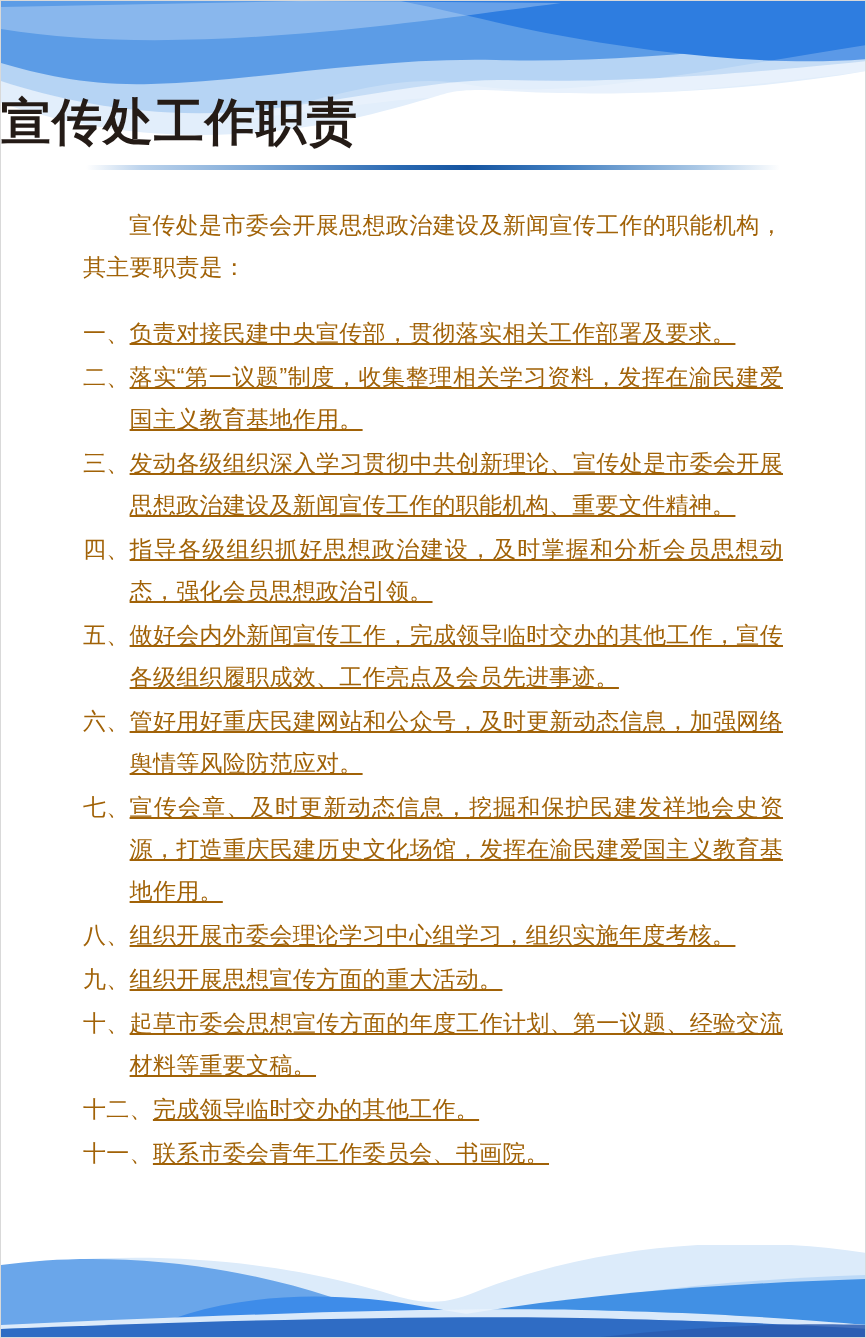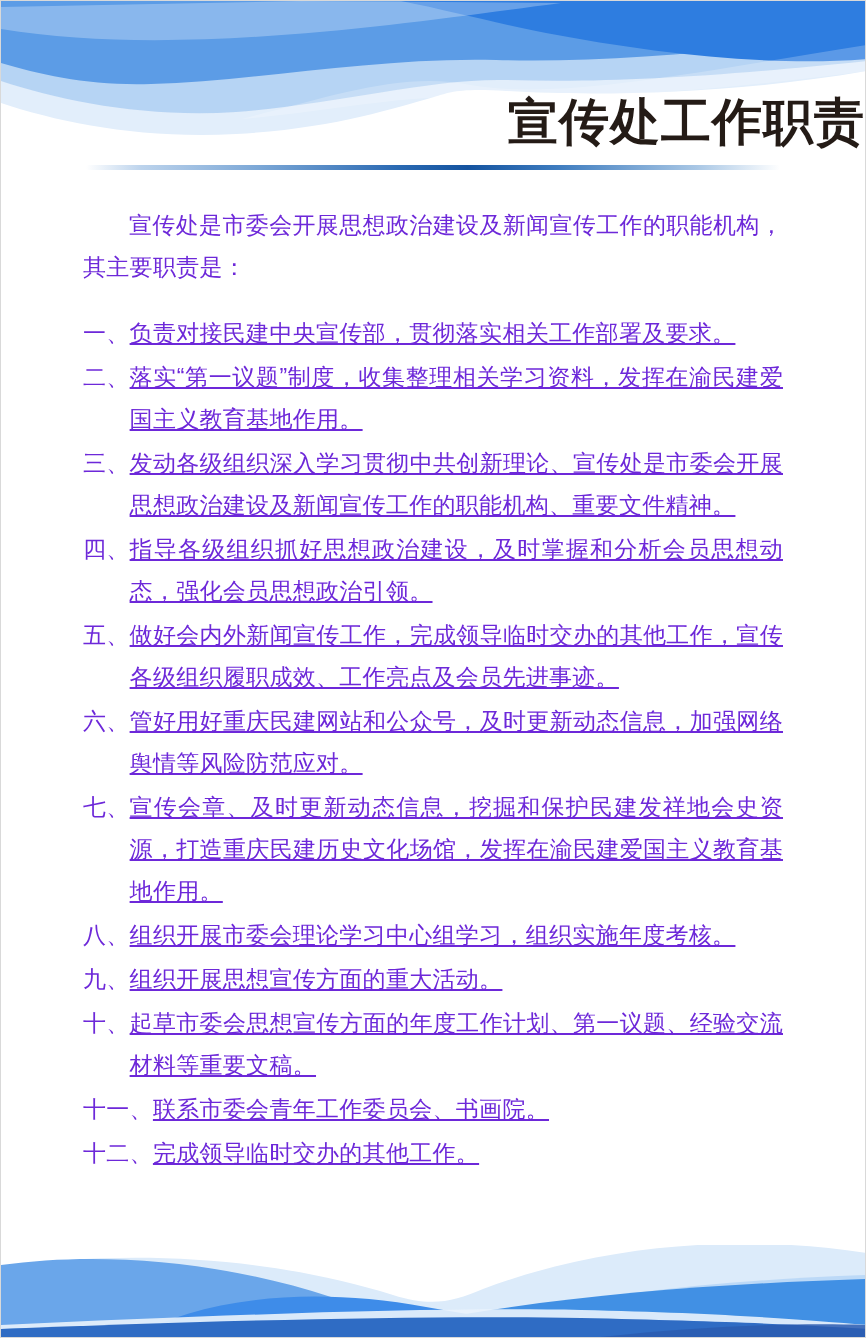--- a/index.html
+++ b/index.html
@@ -4,32 +4,32 @@
 <style>
   html,body{margin:0;padding:0;background:#ffffff;}
   body{width:866px;height:1338px;font-family:"Liberation Sans","DejaVu Sans",sans-serif;}
   .page{
     position:relative;width:864px;height:1336px;background:#ffffff;
     border:1px solid #d9d9d9;overflow:hidden;box-sizing:content-box;
   }
   .waves-top{position:absolute;top:0;left:0;width:866px;height:145px;pointer-events:none;}
   .waves-bottom{position:absolute;bottom:0;left:0;width:866px;height:92px;pointer-events:none;}
   .doc-title{
-    position:relative;margin:92px 0 0 0;text-align:right;
+    position:relative;margin:92px 0 0 0;text-align:left;
     font-size:50px;line-height:58px;font-weight:900;color:#241b16;
     letter-spacing:1px;
   }
   .divider{
     width:694px;height:5px;margin:14px auto 0;border-radius:3px;
     background:linear-gradient(to right,
       rgba(173,202,235,0) 0%, #bcd3ec 8%, #7ba7d6 25%, #2a69b2 45%,
       #14539f 55%, #3e7cbf 68%, #a9c7e5 88%, rgba(173,202,235,0) 100%);
   }
   .content{
-    position:relative;width:700px;margin:16px auto;color:#6d28d9;
+    position:relative;width:700px;margin:16px auto;color:#a16207;
     font-size:23px;line-height:42px;letter-spacing:0.3px;
   }
   .intro{
     margin:34px 0 0 0;text-indent:2em;text-align:justify;
   }
   .duties{margin-top:24px;}
   .duty{display:flex;margin-top:2px;}
   .duty-num{white-space:nowrap;flex:none;}
   .duty-text{flex:1 1 auto;text-align:justify;text-decoration:underline;}
 </style>
@@ -101,27 +101,27 @@
     <span class="duty-num">九、</span>
     <span class="duty-text">组织开展思想宣传方面的重大活动。</span>
   </div>
 
   <div class="duty">
     <span class="duty-num">十、</span>
     <span class="duty-text">起草市委会思想宣传方面的年度工作计划、第一议题、经验交流材料等重要文稿。</span>
   </div>
 
   <div class="duty">
-    <span class="duty-num">十一、</span>
-    <span class="duty-text">联系市委会青年工作委员会、书画院。</span>
+    <span class="duty-num">十二、</span>
+    <span class="duty-text">完成领导临时交办的其他工作。</span>
   </div>
 
   <div class="duty">
-    <span class="duty-num">十二、</span>
-    <span class="duty-text">完成领导临时交办的其他工作。</span>
+    <span class="duty-num">十一、</span>
+    <span class="duty-text">联系市委会青年工作委员会、书画院。</span>
   </div>
 </div>
   </div>
 
   <svg class="waves-bottom" viewBox="0 0 866 92" preserveAspectRatio="none" aria-hidden="true">
     <path fill="#dcebfa" d="M0,22 C130,4 270,12 392,50 C430,62 452,57 482,44
       C610,-4 750,-10 866,8 V92 H0 Z"></path>
     <path fill="#bcd9f7" d="M420,92 C560,52 700,36 866,30 V92 Z"></path>
     <path fill="#6aa6ea" d="M0,20 C100,6 220,16 330,52 C385,70 430,80 470,86 L470,92 H0 Z"></path>
     <path fill="#3e8ce9" d="M130,92 C200,54 305,40 425,62 C525,80 610,88 700,92 Z"></path>

